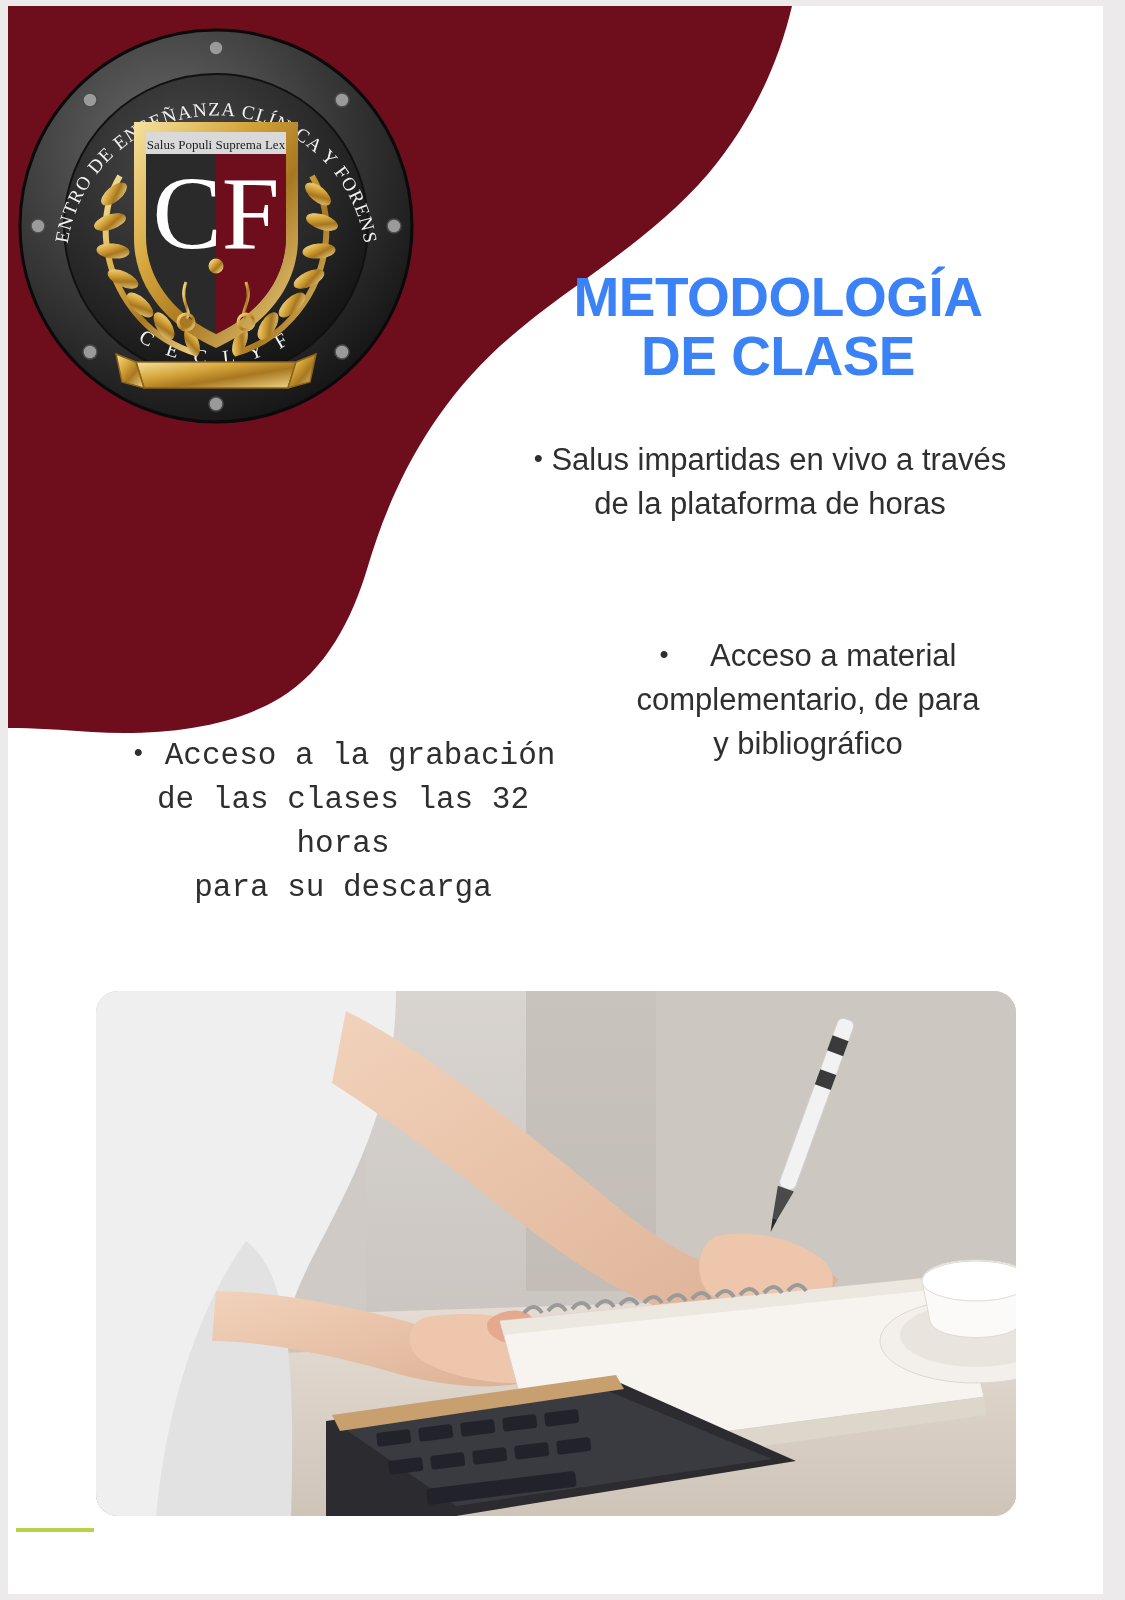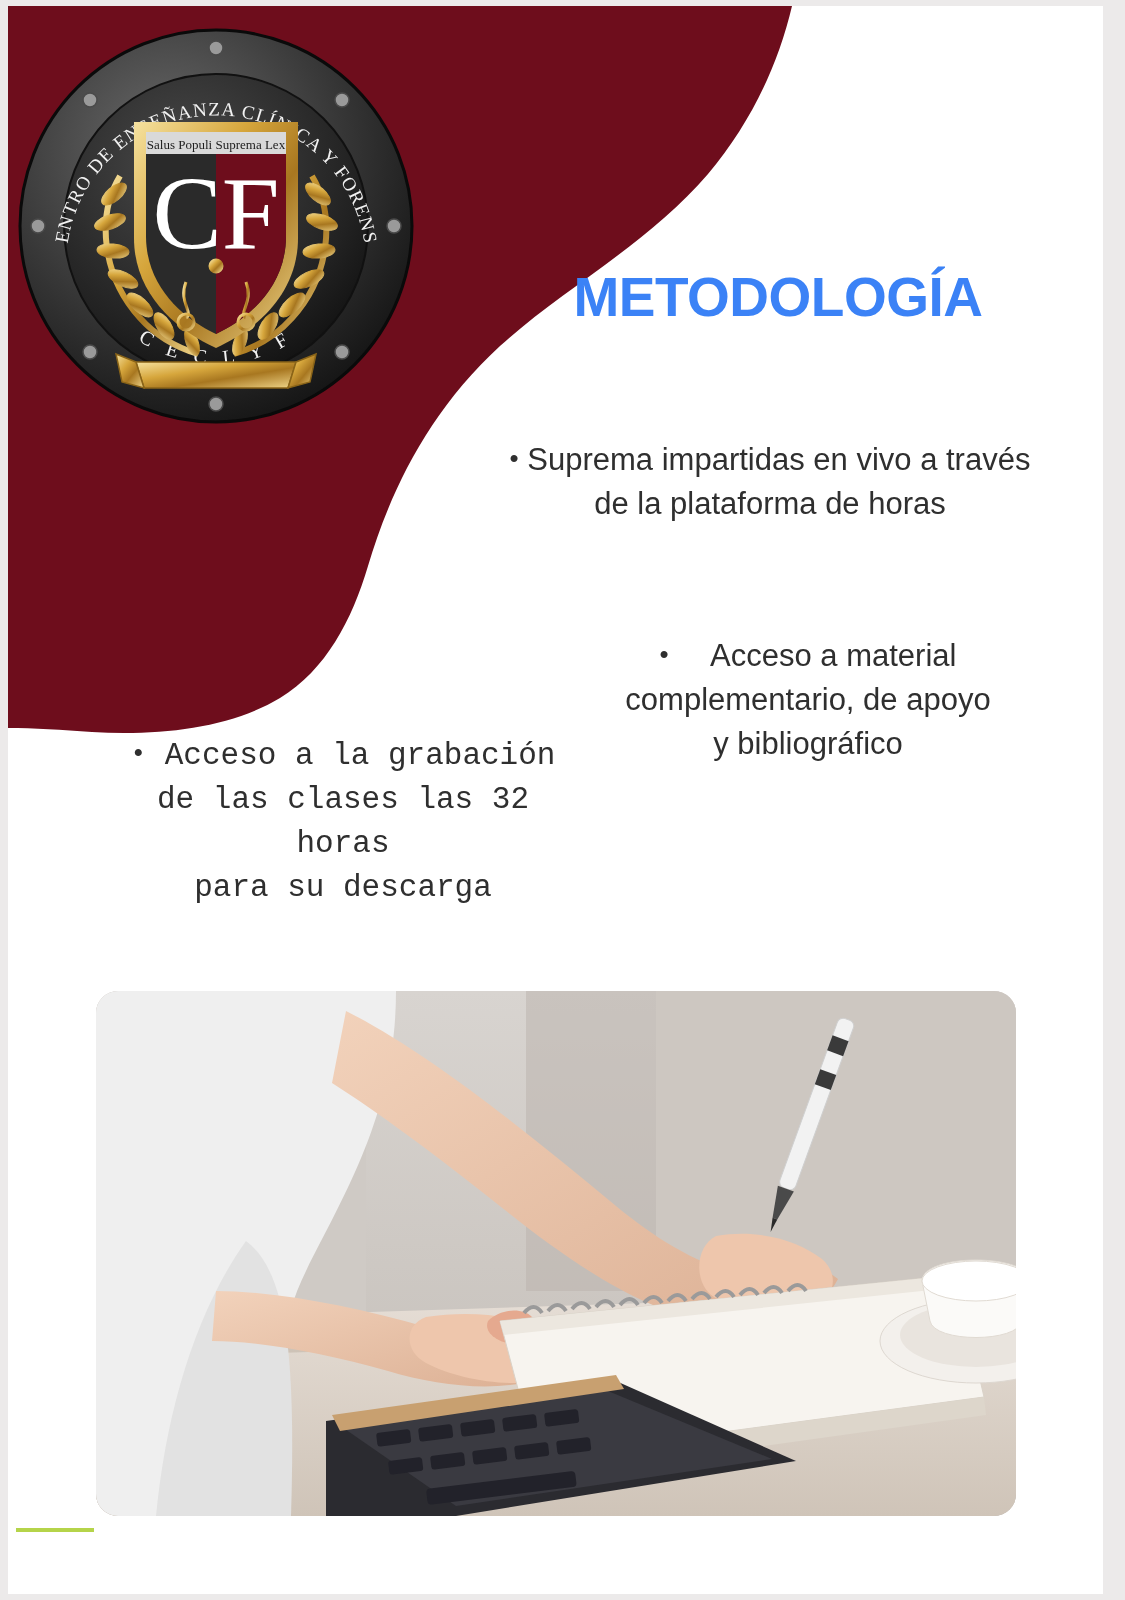--- a/index.html
+++ b/index.html
@@ -240,37 +240,38 @@
         <g fill="url(#goldGrad)" stroke="#8a6418" stroke-width="1.5">
           <path d="M120,336 L280,336 L272,362 L128,362 Z"></path>
           <path d="M120,336 L100,328 L106,356 L128,362 Z"></path>
           <path d="M280,336 L300,328 L294,356 L272,362 Z"></path>
         </g>
       </svg>
     </div>
 
     <div class="title">
       <span>METODOLOGÍA</span><br>
+      <span>DE CLASE</span>
     </div>
 
     <div class="bullet-block" id="bullet-1">
       <span class="bl-line">
         <span class="bullet-dot">•</span>
-        <span>Suprema impartidas en vivo a través</span>
+        <span>Salus impartidas en vivo a través</span>
       </span>
       <span class="bl-line">de la plataforma de horas</span>
     </div>
 
     <div class="bullet-block" id="bullet-2">
       <span class="bl-line">
         <span class="bullet-dot">•</span>
         &nbsp;&nbsp;&nbsp;
         <span>Acceso a material</span>
       </span>
-      <span class="bl-line">complementario, de apoyo</span>
+      <span class="bl-line">complementario, de para</span>
       <span class="bl-line">y bibliográfico</span>
     </div>
 
     <div class="bullet-block" id="bullet-3">
       <span class="bl-line">
         <span class="bullet-dot">•</span>
         <span>Acceso a la grabación</span>
       </span>
       <span class="bl-line">de las clases las 32 horas</span>
       <span class="bl-line">para su descarga</span>

